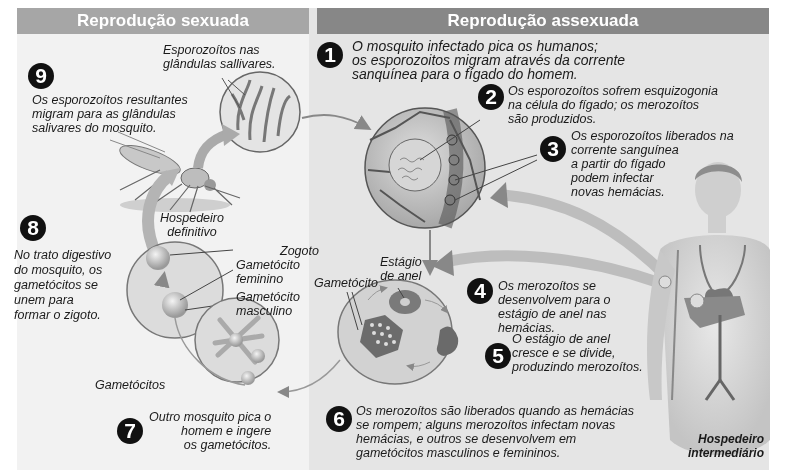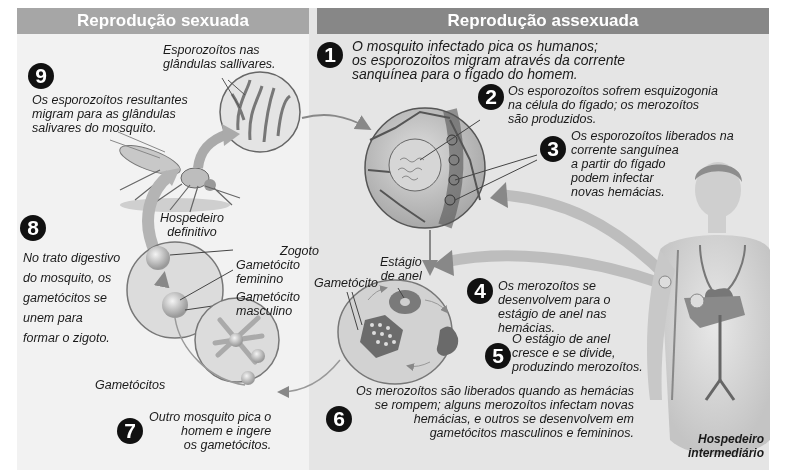--- a/index.html
+++ b/index.html
@@ -176,32 +176,32 @@
 desenvolvem para o
 estágio de anel nas
 hemácias.</div>
 
 <div class="num" style="left:485px; top:343px;">5</div>
 <div class="t" style="left:512px; top:332px;">O estágio de anel
 cresce e se divide,
 produzindo merozoítos.</div>
 
 <div class="num" style="left:326px; top:406px;">6</div>
-<div class="t" style="left:356px; top:384px;text-align:right;">Os merozoítos são liberados quando as hemácias
+<div class="t" style="left:356px; top:404px;">Os merozoítos são liberados quando as hemácias
 se rompem; alguns merozoítos infectam novas
 hemácias, e outros se desenvolvem em
 gametócitos masculinos e femininos.</div>
 
 <div class="num" style="left:117px; top:418px;">7</div>
 <div class="t" style="left:149px; top:410px;text-align:right;">Outro mosquito pica o
 homem e ingere
 os gametócitos.</div>
 
 <div class="num" style="left:20px; top:215px;">8</div>
-<div class="t" style="left:23px; top:248px; line-height:20px;">No trato digestivo
+<div class="t" style="left:14px; top:248px; line-height:15px;">No trato digestivo
 do mosquito, os
 gametócitos se
 unem para
 formar o zigoto.</div>
 
 <div class="num" style="left:28px; top:63px;">9</div>
 <div class="t" style="left:32px; top:93px;">Os esporozoítos resultantes
 migram para as glândulas
 salivares do mosquito.</div>
 
@@ -209,16 +209,16 @@
 glândulas sallivares.</div>
 <div class="t" style="left:160px; top:211px; text-align:center;">Hospedeiro
 definitivo</div>
 <div class="t" style="left:236px; top:244px;margin-left:44px;">Zogoto</div>
 <div class="t" style="left:236px; top:258px;">Gametócito
 feminino</div>
 <div class="t" style="left:236px; top:290px;">Gametócito
 masculino</div>
 <div class="t" style="left:95px; top:378px;text-align:center;">Gametócitos</div>
 <div class="t" style="left:314px; top:276px;">Gametócito</div>
-<div class="t" style="left:380px; top:255px; text-align:right;">Estágio
+<div class="t" style="left:380px; top:255px; text-align:center;">Estágio
 de anel</div>
 <div class="t italic" style="left:688px; top:432px; text-align:right; font-size:12px;">Hospedeiro
 intermediário</div>
 
 </body></html>

